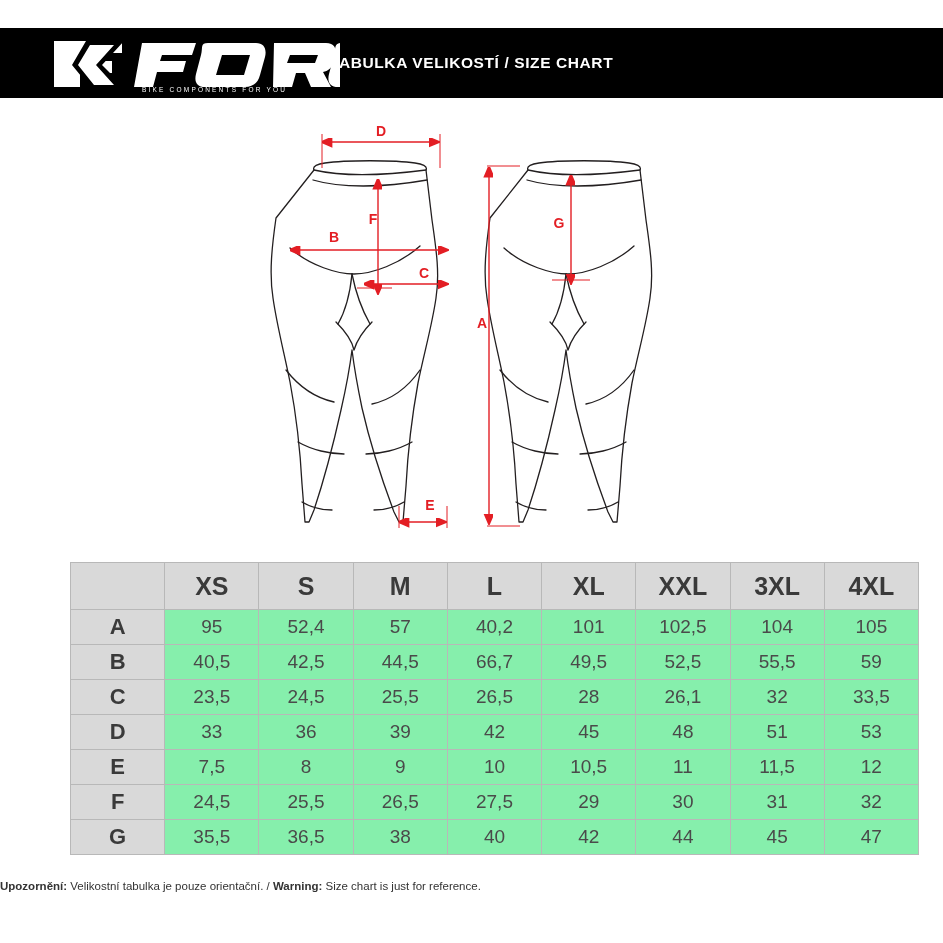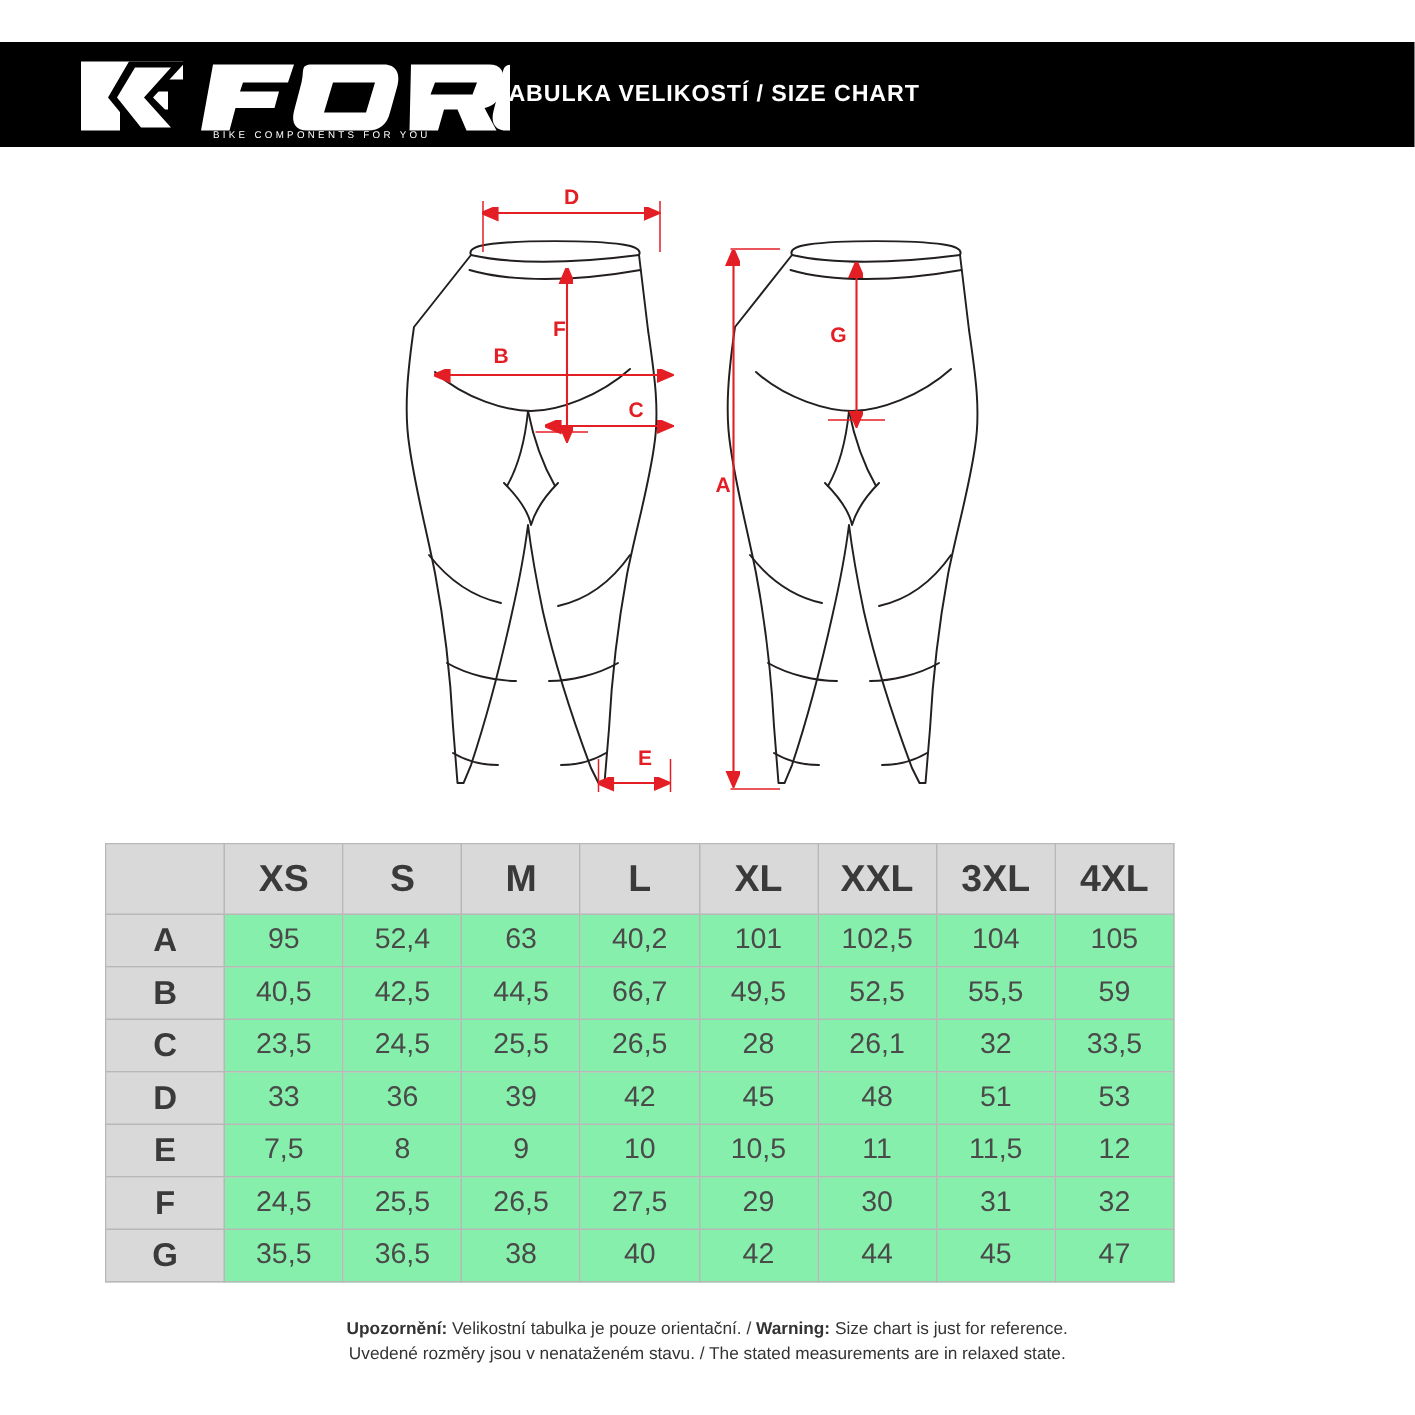--- a/index.html
+++ b/index.html
@@ -60,21 +60,21 @@
 
   
   .table-wrap {
     position: absolute;
     left: 70px;
     top: 562px;
     width: 803px;
   }
   table.size-chart {
     border-collapse: collapse;
-    width: 713px;
+    width: 849px;
     table-layout: fixed;
   }
   table.size-chart th,
   table.size-chart td {
     border: 1px solid #b8b8b8;
     text-align: center;
     font-size: 19px;
     color: #4a4a4a;
     height: 34px;
     padding: 0;
@@ -99,21 +99,20 @@
   table.size-chart tbody td {
     background: #86efac;
   }
 
   
   .footnote {
     position: absolute;
     left: 0;
     top: 878px;
     width: 943px;
-    text-align: center;
     font-size: 11.5px;
     color: #333333;
     line-height: 17px;
   }
   .footnote b { font-weight: bold; }
 </style>
 </head>
 <body>
 
 <div class="header">
@@ -254,21 +253,21 @@
         <th>XXL</th>
         <th>3XL</th>
         <th>4XL</th>
       </tr>
     </thead>
     <tbody>
       <tr>
         <th class="rowhead">A</th>
         <td>95</td>
         <td>52,4</td>
-        <td>63</td>
+        <td>57</td>
         <td>40,2</td>
         <td>101</td>
         <td>102,5</td>
         <td>104</td>
         <td>105</td>
       </tr>
       <tr>
         <th class="rowhead">B</th>
         <td>40,5</td>
         <td>42,5</td>
@@ -335,14 +334,13 @@
         <td>47</td>
       </tr>
     </tbody>
   </table>
 </div>
 
 <div class="footnote">
   <div>
     <b>Upozornění:</b><span> Velikostní tabulka je pouze orientační. / </span><b>Warning:</b><span> Size chart is just for reference.</span>
   </div>
-  <div>Uvedené rozměry jsou v nenataženém stavu. / The stated measurements are in relaxed state.</div>
 </div>
 
 </body></html>

